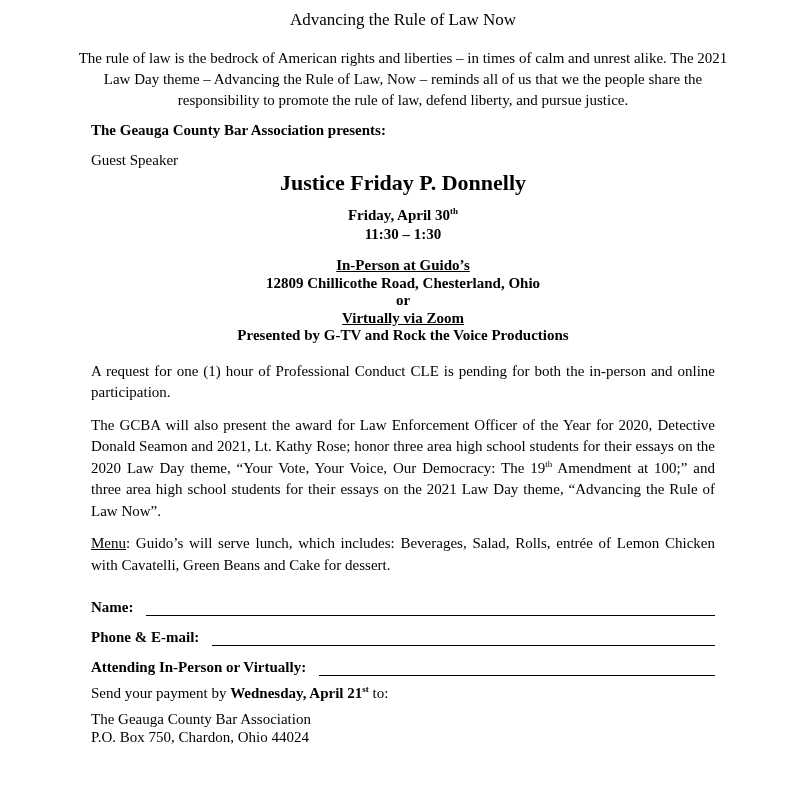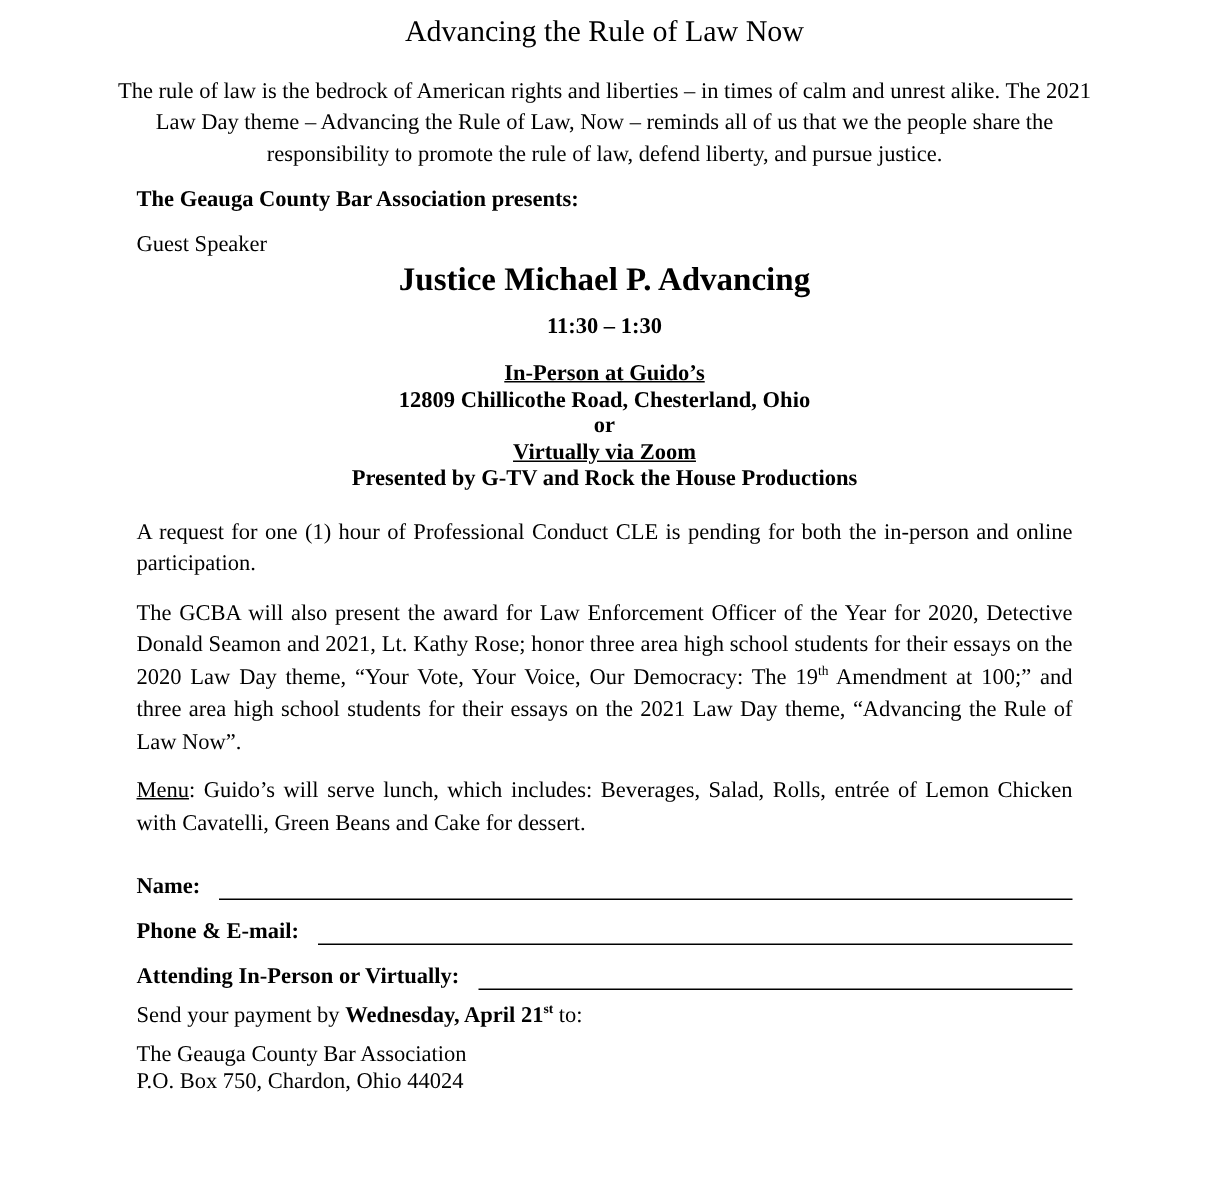--- a/index.html
+++ b/index.html
@@ -21,21 +21,21 @@
   .bold    { font-weight: bold; }
   .underline { text-decoration: underline; }
 
   sup {
     font-size: 9px;
     vertical-align: super;
     line-height: 0;
   }
 
   .title {
-    font-size: 20px;
+    font-size: 17px;
     font-weight: normal;
     text-align: center;
     margin: 0 0 18px 0;
   }
   .intro {
     text-align: center;
     line-height: 21px;
     margin: 0 -27px 10px -27px;
   }
   .presents {
@@ -110,33 +110,34 @@
 <div class="page">
 
   <h1 class="title">Advancing the Rule of Law Now</h1>
 
   <p class="intro">The rule of law is the bedrock of American rights and liberties – in times of calm and unrest alike. The 2021 Law Day theme – Advancing the Rule of Law, Now – reminds all of us that we the people share the responsibility to promote the rule of law, defend liberty, and pursue justice.</p>
 
   <p class="presents">The Geauga County Bar Association presents:</p>
 
   <div>
     <div class="guest-label">Guest Speaker</div>
-    <div class="speaker-name">Justice Michael P. Advancing</div>
+    <div class="speaker-name">Justice Friday P. Donnelly</div>
   </div>
 
   <div class="datetime">
+    <div><span>Friday, April 30</span><sup>th</sup></div>
     <div>11:30 – 1:30</div>
   </div>
 
   <div class="location">
     <div class="underline">In-Person at Guido’s</div>
     <div>12809 Chillicothe Road, Chesterland, Ohio</div>
     <div>or</div>
     <div class="underline">Virtually via Zoom</div>
-    <div>Presented by G-TV and Rock the House Productions</div>
+    <div>Presented by G-TV and Rock the Voice Productions</div>
   </div>
 
   <p class="body-par justify">A request for one (1) hour of Professional Conduct CLE is pending for both the in-person and online participation.</p>
 
   <p class="body-par justify"><span>The GCBA will also present the award for Law Enforcement Officer of the Year for 2020, Detective Donald Seamon and 2021, Lt. Kathy Rose;  honor three area high school students for their essays on the 2020 Law Day theme, “Your Vote, Your Voice, Our Democracy: The 19</span><sup>th</sup><span> Amendment at 100;” and three area high school students for their essays on the 2021 Law Day theme, “Advancing the Rule of Law Now”.</span></p>
 
   <p class="body-par justify"><span class="underline">Menu</span><span>: Guido’s will serve lunch, which includes: Beverages, Salad, Rolls, entrée of Lemon Chicken with Cavatelli, Green Beans and Cake for dessert.</span></p>
 
 
   <div class="form-row">

